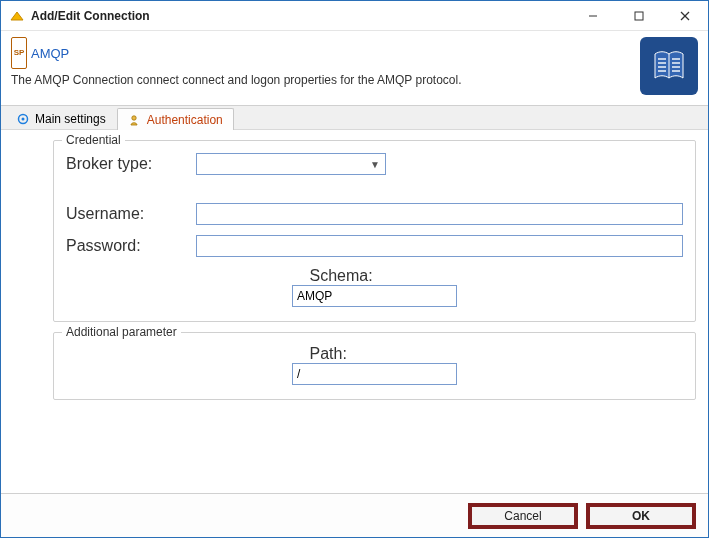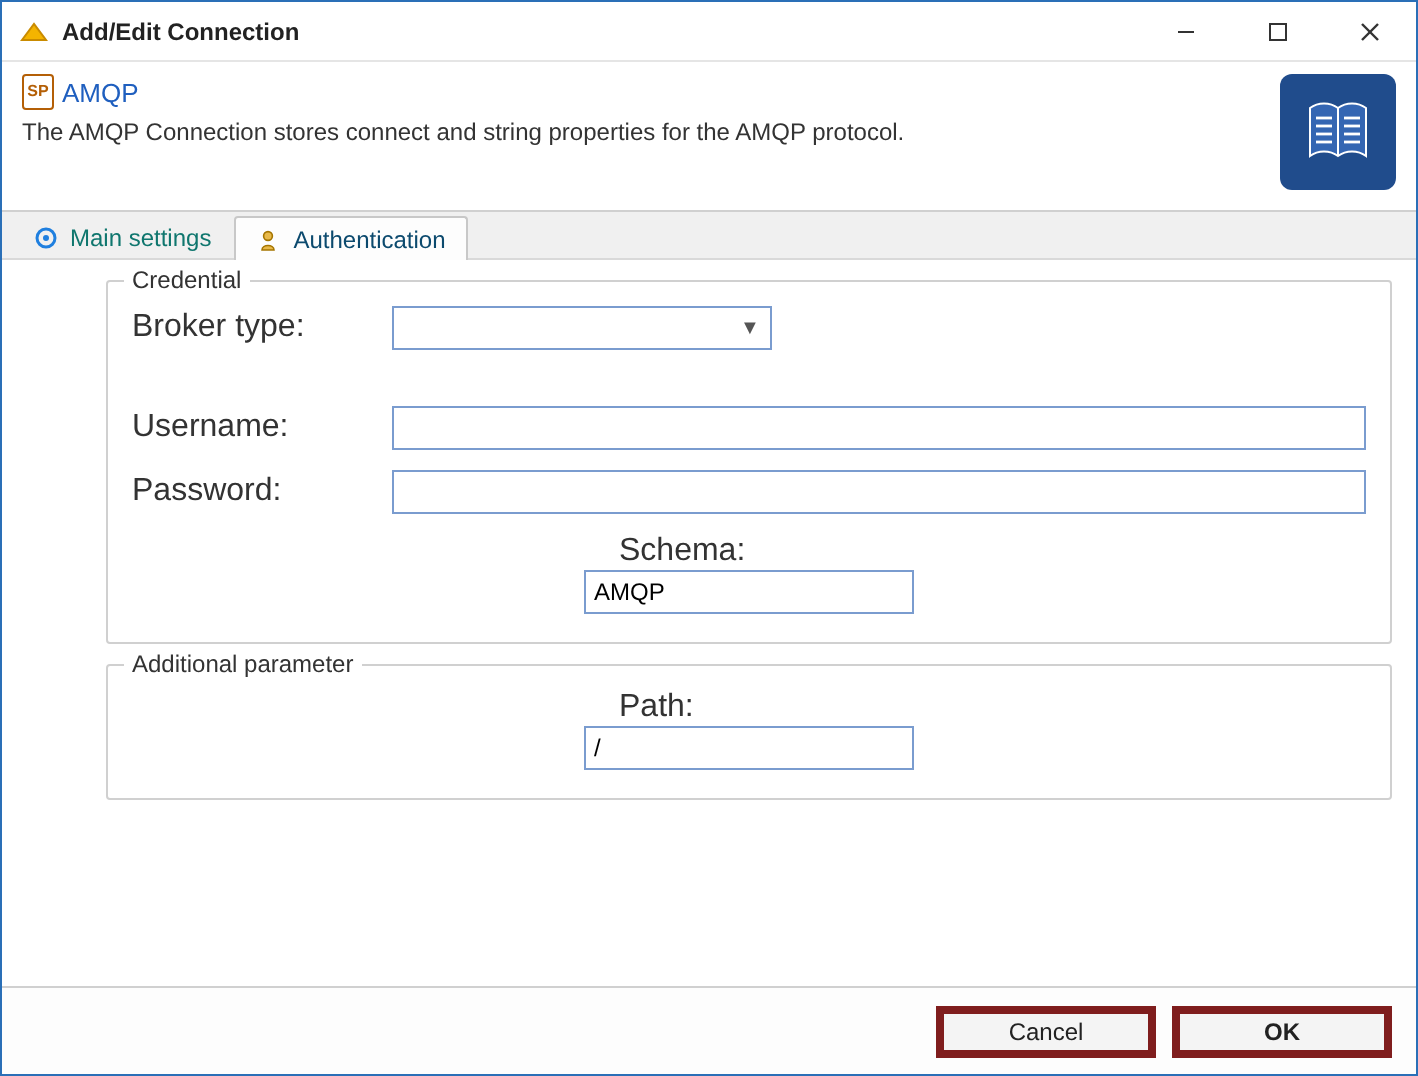--- a/index.html
+++ b/index.html
@@ -10,33 +10,33 @@
   .titlebar { height: 30px; display: flex; align-items: center; background: #fff; border-bottom: 1px solid #e5e5e5; font-weight: bold; }
   .titlebar .app-icon { width: 16px; height: 16px; margin: 0 6px 0 8px; display: flex; align-items: center; justify-content: center; }
   .titlebar .title { flex: 1; font-size: 12px; }
   .titlebar .win-controls { display: flex; height: 100%; }
   .titlebar .win-btn { width: 46px; display: flex; align-items: center; justify-content: center; font-family: inherit; font-size: 13px; color: #333; background: transparent; border: none; }
 
   
   .header { display: flex; align-items: flex-start; padding: 6px 10px 10px 10px; position: relative; }
   .header-left { flex: 1; }
   .conn-icon { display: inline-flex; align-items: center; gap: 4px; }
-  .conn-icon .sp { width: 16px; height: 18px; border: 1px solid #b45f06; border-radius: 2px; background: #fff; font-size: 8px; font-weight: bold; color: #b45f06; display: flex; align-items: center; justify-content: center; line-height: 1; }
+  .conn-icon .sp { width: 16px; height: 32px; border: 1px solid #b45f06; border-radius: 2px; background: #fff; font-size: 8px; font-weight: bold; color: #b45f06; display: flex; align-items: center; justify-content: center; line-height: 1; }
   .conn-title { color: #1f5fbf; font-size: 13px; font-weight: 500; }
   .conn-desc { margin-top: 4px; font-size: 12px; color: #333; }
   .header-icon { width: 58px; height: 58px; background: #204c8c; border-radius: 6px; display: flex; align-items: center; justify-content: center; margin-left: 10px; }
 
   .sep { height: 1px; background: #d0d0d0; }
 
   
   .tabbar { height: 24px; background: #f0f0f0; display: flex; align-items: flex-end; border-bottom: 1px solid #d9d9d9; padding-left: 4px; }
   .tab { height: 22px; padding: 0 10px; display: flex; align-items: center; gap: 5px; font-size: 12px; border: 1px solid transparent; border-bottom: none; cursor: default; }
   .tab .ticon { width: 14px; height: 14px; display: flex; align-items: center; justify-content: center; }
-  .tab.inactive { color: #0f766e; }
-  .tab.active { background: #fdfdfd; border-color: #c8c8c8; color: #0c4a6e; border-top-left-radius: 2px; border-top-right-radius: 2px; margin-bottom: -1px; }
+  .tab.inactive { color: #000000; }
+  .tab.active { background: #fdfdfd; border-color: #c8c8c8; color: #c2410c; border-top-left-radius: 2px; border-top-right-radius: 2px; margin-bottom: -1px; }
 
   
   .content { flex: 1; padding: 10px 12px; overflow: auto; background: #fff; margin-left: 40px; }
   .fieldset { border: 1px solid #d0d0d0; border-radius: 2px; padding: 12px 12px 14px 12px; margin-bottom: 10px; position: relative; }
   .fieldset .legend { position: absolute; top: -8px; left: 8px; background: #fff; padding: 0 4px; font-size: 12px; color: #333; }
 
   .row { display: flex; align-items: center; margin-bottom: 10px; }
   .row:last-child { margin-bottom: 0; flex-direction: column; }
   .row .label { width: 130px; font-size: 16px; color: #333; }
   .row .control { flex: 1; }
@@ -86,21 +86,21 @@
       </button>
     </div>
   </div>
 
   <div class="header">
     <div class="header-left">
       <div class="conn-icon">
         <span class="sp">SP</span>
         <span class="conn-title">AMQP</span>
       </div>
-      <div class="conn-desc">The AMQP Connection stores connect and string properties for the AMQP protocol.</div>
+      <div class="conn-desc">The AMQP Connection connect connect and logon properties for the AMQP protocol.</div>
     </div>
     <div class="header-icon">
       <svg width="36" height="36" viewBox="0 0 36 36">
         <path d="M4 6 C8 3 14 3 18 6 C22 3 28 3 32 6 L32 30 C28 27 22 27 18 30 C14 27 8 27 4 30 Z" fill="#3466b3" stroke="#fff" stroke-width="1"></path>
         <line x1="18" y1="6" x2="18" y2="30" stroke="#fff" stroke-width="1"></line>
         <line x1="7" y1="11" x2="15" y2="11" stroke="#fff" stroke-width="1.4"></line>
         <line x1="7" y1="15" x2="15" y2="15" stroke="#fff" stroke-width="1.4"></line>
         <line x1="7" y1="19" x2="15" y2="19" stroke="#fff" stroke-width="1.4"></line>
         <line x1="7" y1="23" x2="15" y2="23" stroke="#fff" stroke-width="1.4"></line>
         <line x1="21" y1="11" x2="29" y2="11" stroke="#fff" stroke-width="1.4"></line>

